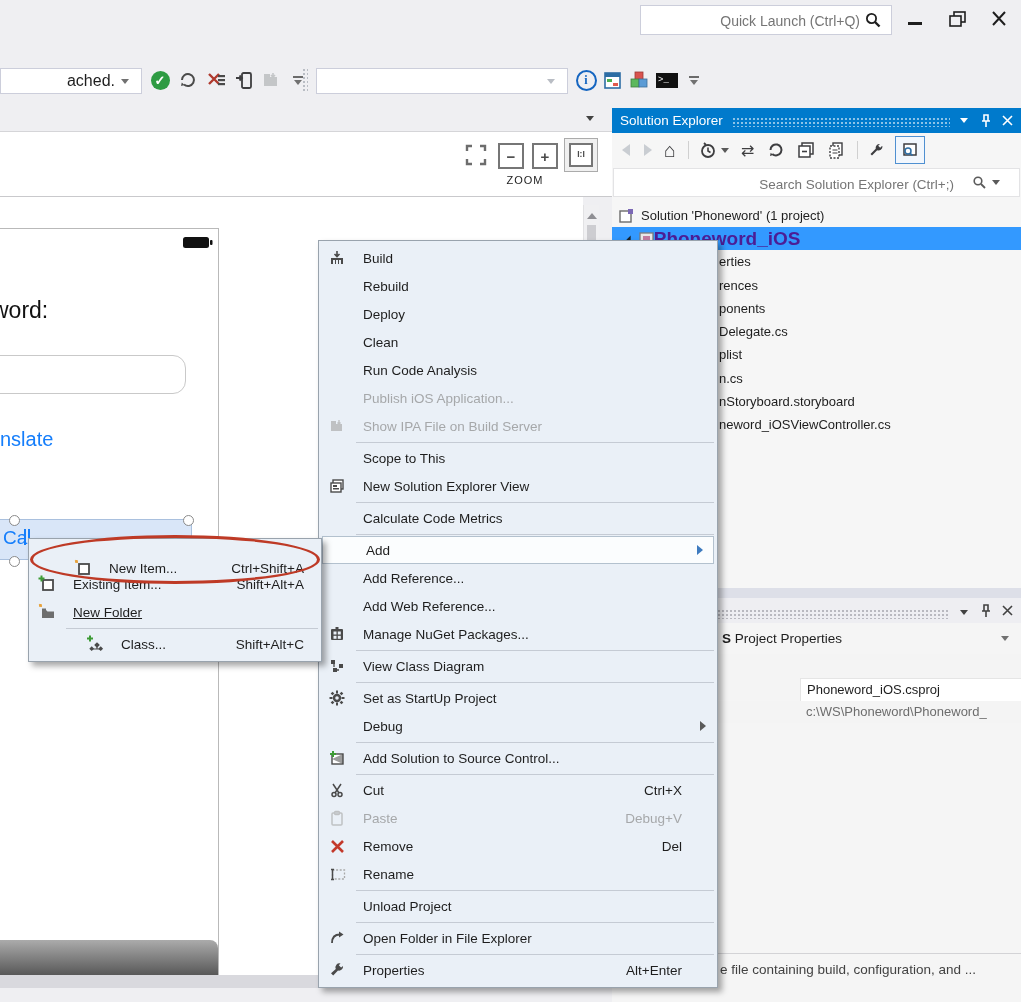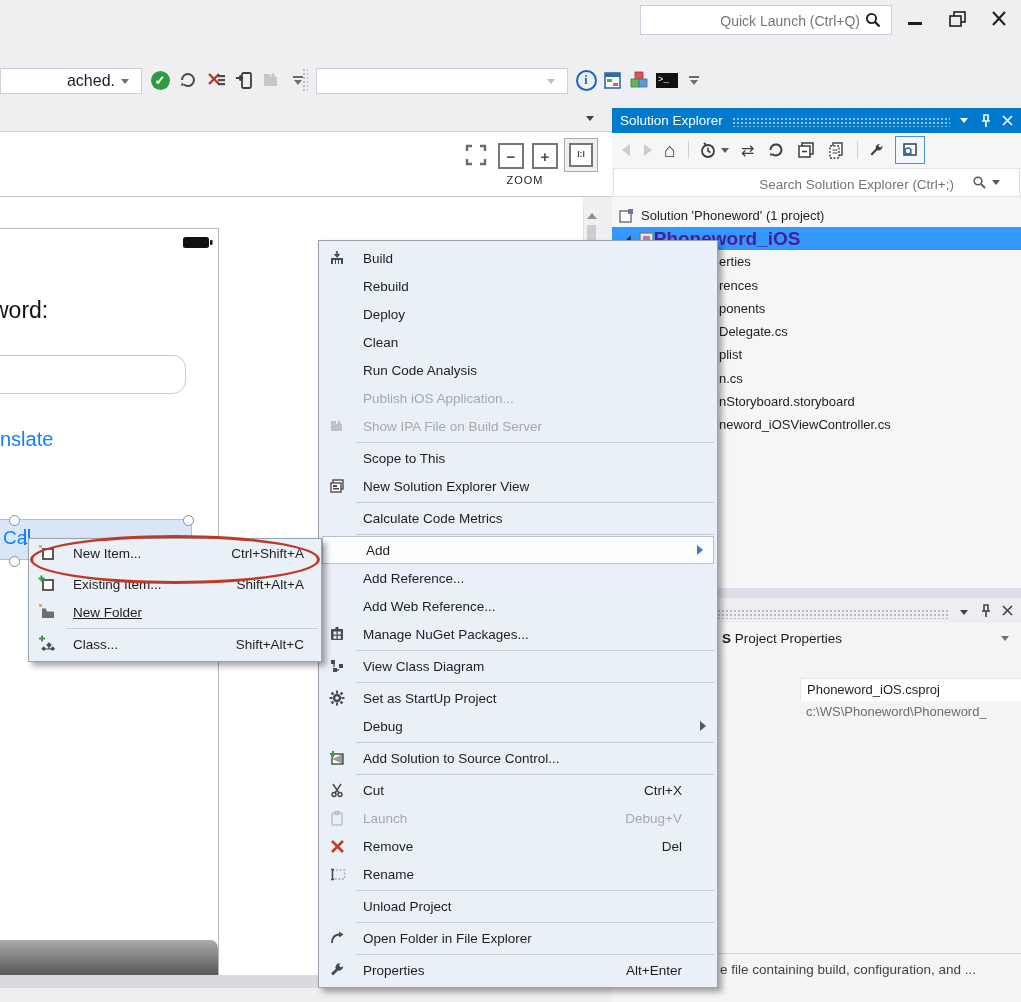--- a/index.html
+++ b/index.html
@@ -512,21 +512,21 @@
       <span class="lb">Cut</span>
       <span class="sc">Ctrl+X</span>
     </div>
     <div class="mi dis" style="top:563px;">
       <span class="ic">
         <svg width="16" height="16" viewBox="0 0 16 16">
             <rect x="3" y="3" width="10" height="12" rx="1" fill="none" stroke="#BFC1C3" stroke-width="1.5"></rect>
             <rect x="5.5" y="1.5" width="5" height="3" rx="1" fill="none" stroke="#BFC1C3" stroke-width="1.3"></rect>
           </svg>
       </span>
-      <span class="lb">Launch</span>
+      <span class="lb">Paste</span>
       <span class="sc">Debug+V</span>
     </div>
     <div class="mi" style="top:591px;">
       <span class="ic">
         <svg width="15" height="15" viewBox="0 0 15 15">
             <path d="M2 2l11 11M13 2 2 13" stroke="#C3392B" stroke-width="2.6"></path>
           </svg>
       </span>
       <span class="lb">Remove</span>
       <span class="sc">Del</span>
@@ -564,21 +564,21 @@
         <svg width="16" height="16" viewBox="0 0 16 16">
             <path d="M14 4a4 4 0 0 1-5 4.5L4.2 13.5 2 11.3 6.8 7A4 4 0 0 1 11.5 1.5L9.8 3.2l2.3 2.3L14 4z" fill="#4A4A4A"></path>
           </svg>
       </span>
       <span class="lb">Properties</span>
       <span class="sc">Alt+Enter</span>
     </div>
   </div>
 
   <div class="abs menu sm">
-    <div class="mi" style="top:0;">
+    <div class="mi" style="top:15px;padding-left:36px;">
       <span class="ic">
         <svg width="18" height="18" viewBox="0 0 18 18">
             <rect x="5" y="5" width="10" height="10" fill="#FFF" stroke="#4A4A4A" stroke-width="1.8"></rect>
             <g stroke="#E8A33D" stroke-width="1.4">
               <path d="M3 1v3M1 3h3M1.2 1.2l2 2"></path>
             </g>
           </svg>
       </span>
       <span class="lb">New Item...</span>
       <span class="sc">Ctrl+Shift+A</span>
@@ -599,21 +599,21 @@
             <path d="M4 7h4l1.5 1.5H16V15H4z" fill="#6E6E6E"></path>
             <path d="M4 7V5.5h4V7" fill="#6E6E6E"></path>
             <g stroke="#E8A33D" stroke-width="1.4">
               <path d="M3 1v3M1 3h3M1.2 1.2l2 2"></path>
             </g>
           </svg>
       </span>
       <span class="lb">New Folder</span>
     </div>
     <div class="msep" style="top:89px;"></div>
-    <div class="mi" style="top:91px;">
+    <div class="mi" style="top:91px;padding-left:48px;">
       <span class="ic">
         <svg width="18" height="18" viewBox="0 0 18 18">
             <path d="M4 0.5v6M1 3.5h6" stroke="#3C9B35" stroke-width="2"></path>
             <rect x="9" y="8" width="4" height="4" transform="rotate(45 11 10)" fill="#4A4A4A"></rect>
             <rect x="4" y="12" width="3.4" height="3.4" transform="rotate(45 5.7 13.7)" fill="#4A4A4A"></rect>
             <rect x="13" y="12" width="3.4" height="3.4" transform="rotate(45 14.7 13.7)" fill="#4A4A4A"></rect>
             <path d="M11 12v2M7 14h7" stroke="#4A4A4A" stroke-width="1.2" fill="none"></path>
           </svg>
       </span>
       <span class="lb">Class...</span>

